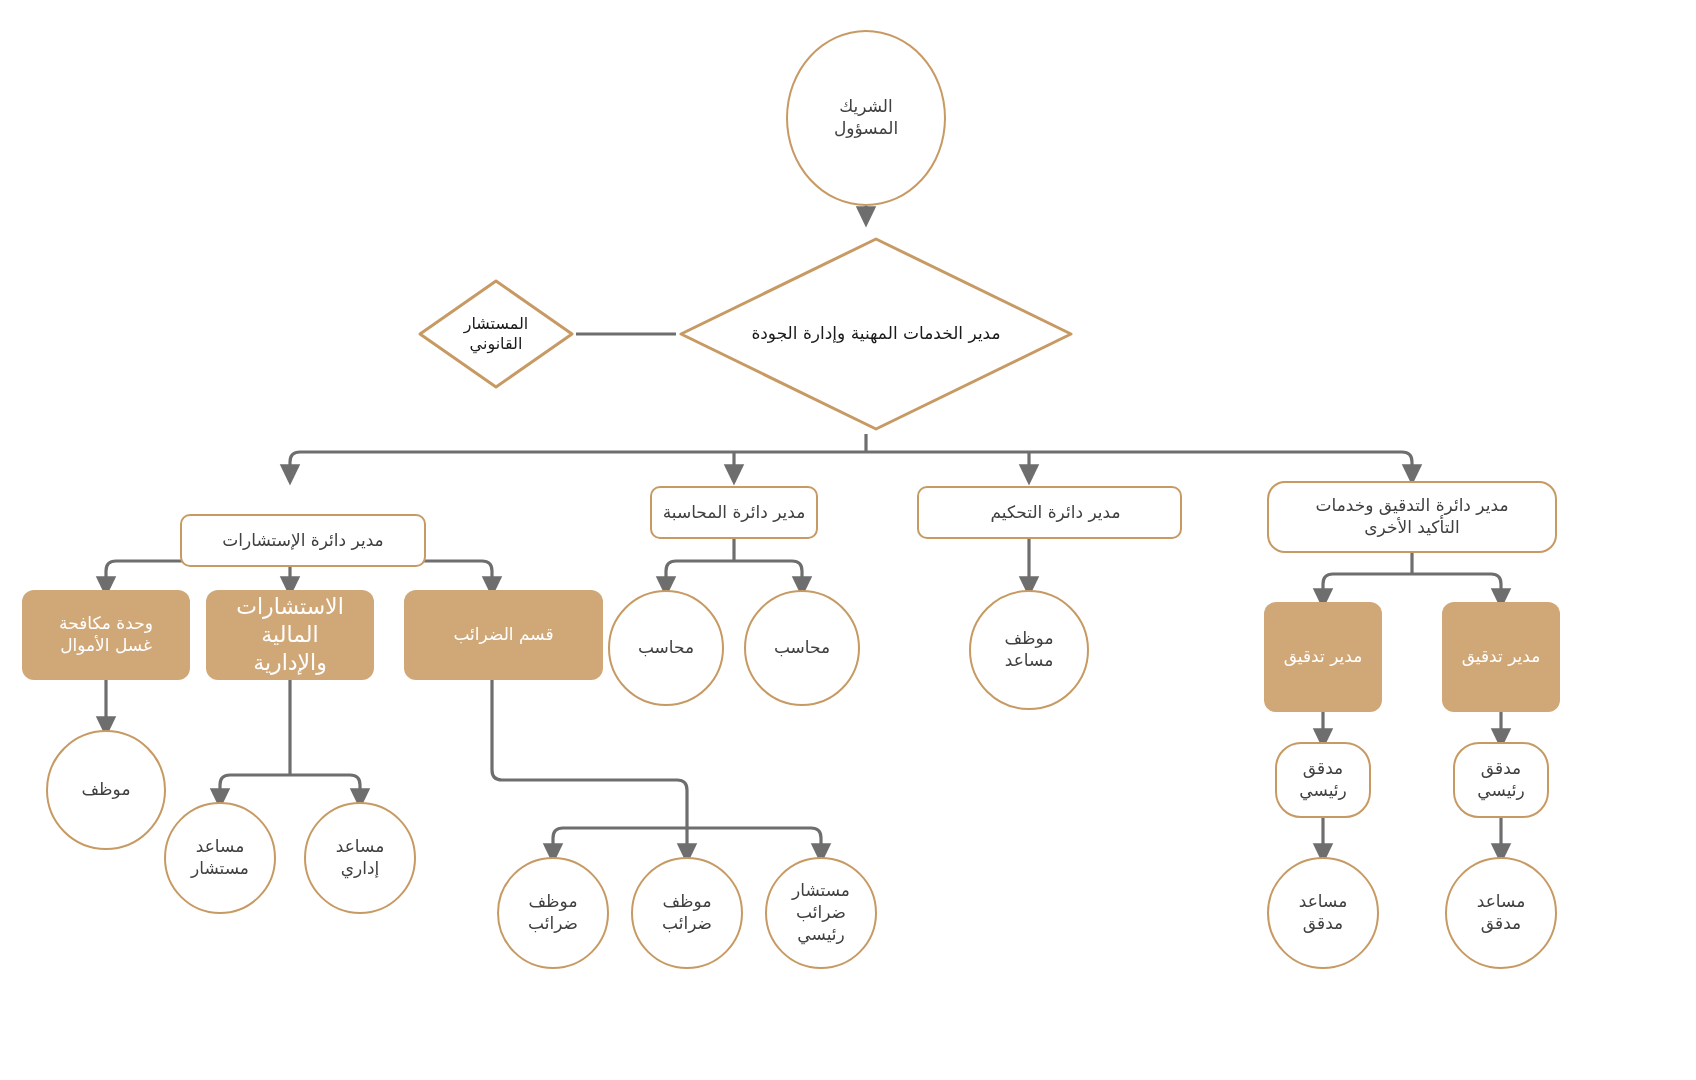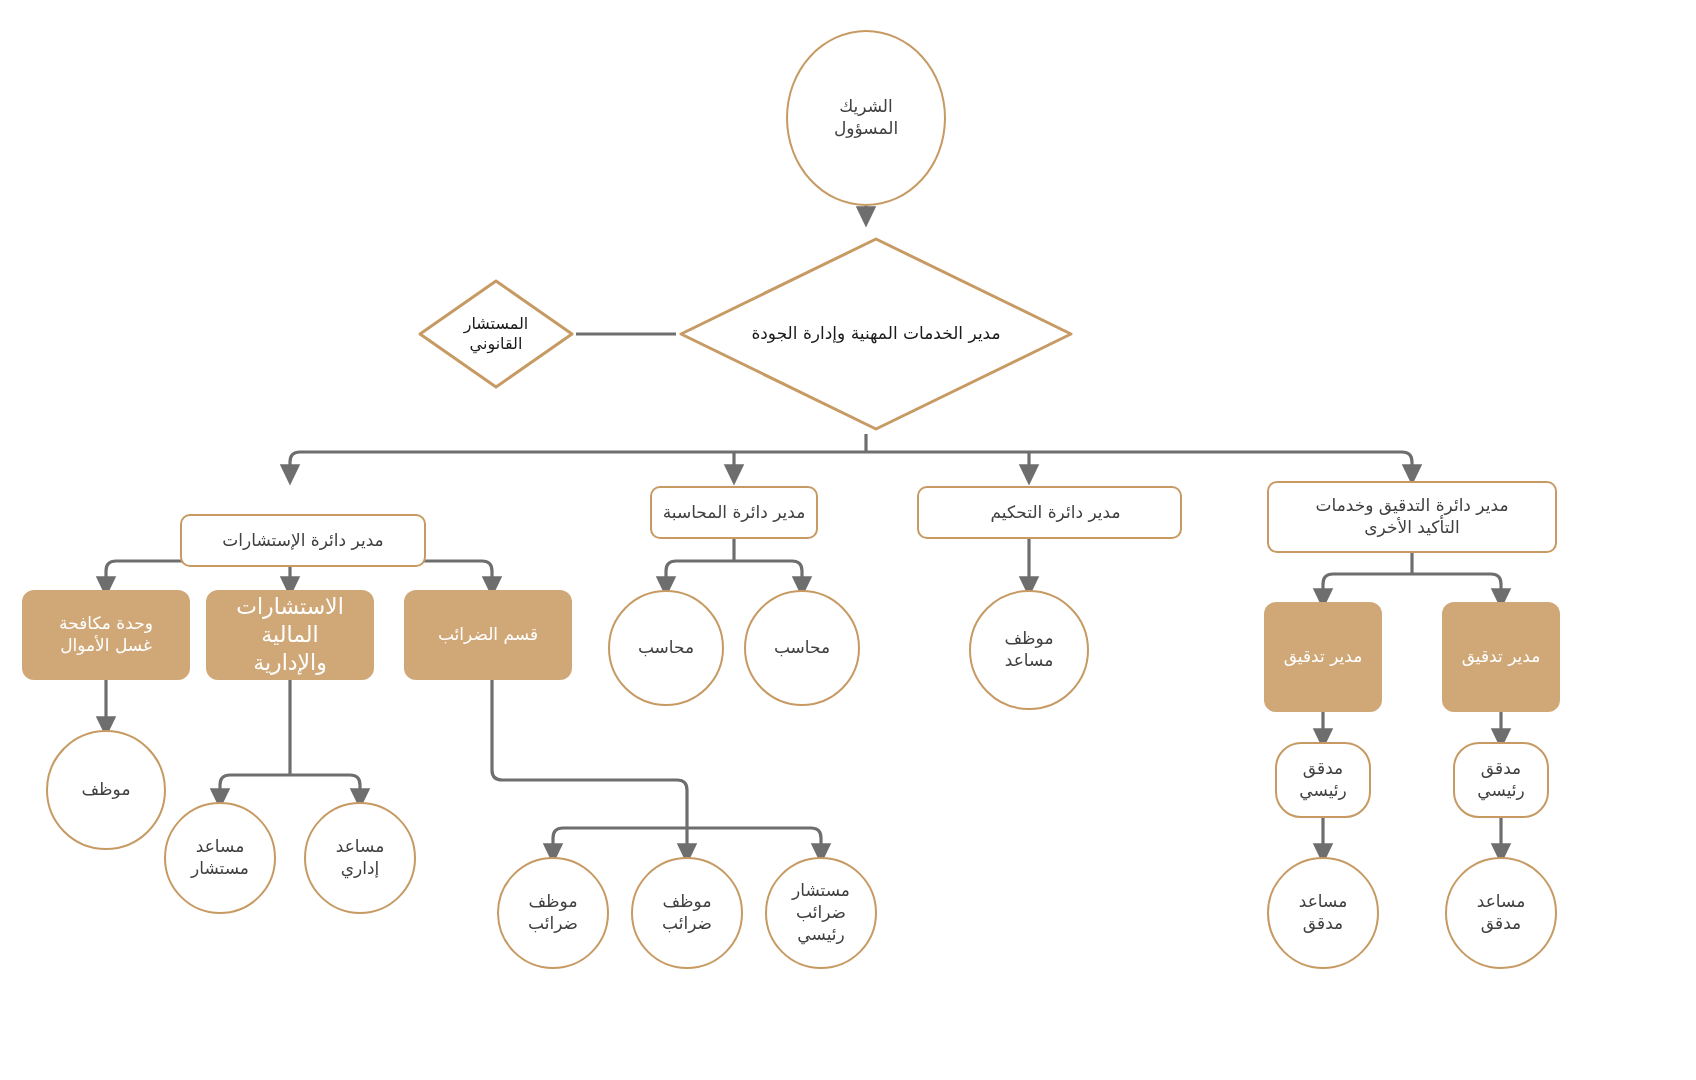--- a/index.html
+++ b/index.html
@@ -153,36 +153,36 @@
   </div>
 
   <div class="node n-rect" style="left:650px;top:486px;width:168px;height:53px;font-size:17px;text-align:center;">
     <span>مدير دائرة المحاسبة</span>
   </div>
 
   <div class="node n-rect" style="left:917px;top:486px;width:265px;height:53px;font-size:17px;padding-left:12px;">
     <span>مدير دائرة التحكيم</span>
   </div>
 
-  <div class="node n-rect" style="left:1267px;top:481px;width:290px;height:72px;font-size:17px;">
+  <div class="node n-rect" style="left:1267px;top:481px;width:290px;height:72px;font-size:17px;border-radius:18px;">
     <span>مدير دائرة التدقيق وخدمات
 التأكيد الأخرى</span>
   </div>
 
   <div class="node n-fill" style="left:22px;top:590px;width:168px;height:90px;font-size:17px;">
     <span>وحدة مكافحة
 غسل الأموال</span>
   </div>
 
   <div class="node n-fill" style="left:206px;top:590px;width:168px;height:90px;font-size:22px;">
     <span>الاستشارات المالية
 والإدارية</span>
   </div>
 
-  <div class="node n-fill" style="left:404px;top:590px;width:168px;height:90px;font-size:17px;">
+  <div class="node n-fill" style="left:404px;top:590px;width:199px;height:90px;font-size:17px;">
     <span>قسم الضرائب</span>
   </div>
 
   <div class="node n-circle" style="left:608px;top:590px;width:116px;height:116px;font-size:17px;">
     <span>محاسب</span>
   </div>
   <div class="node n-circle" style="left:744px;top:590px;width:116px;height:116px;font-size:17px;">
     <span>محاسب</span>
   </div>
 

